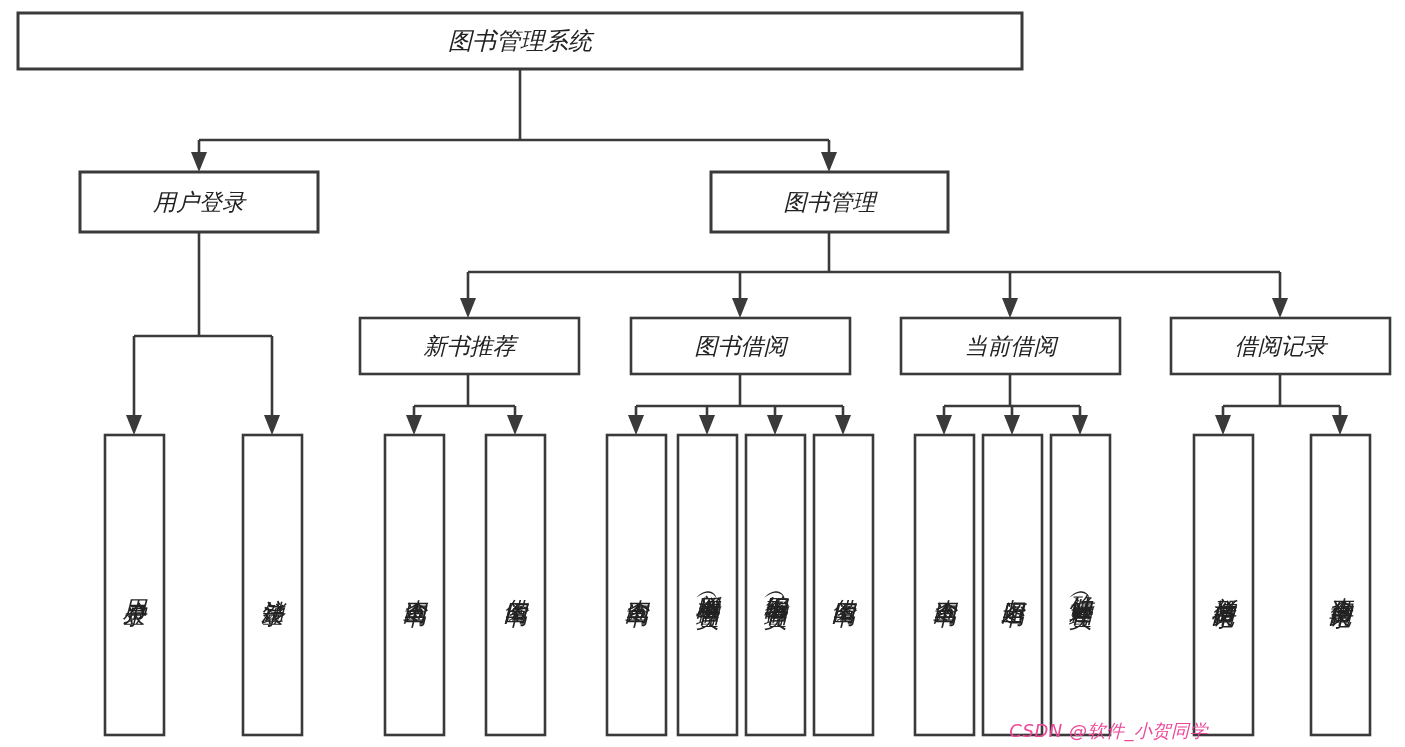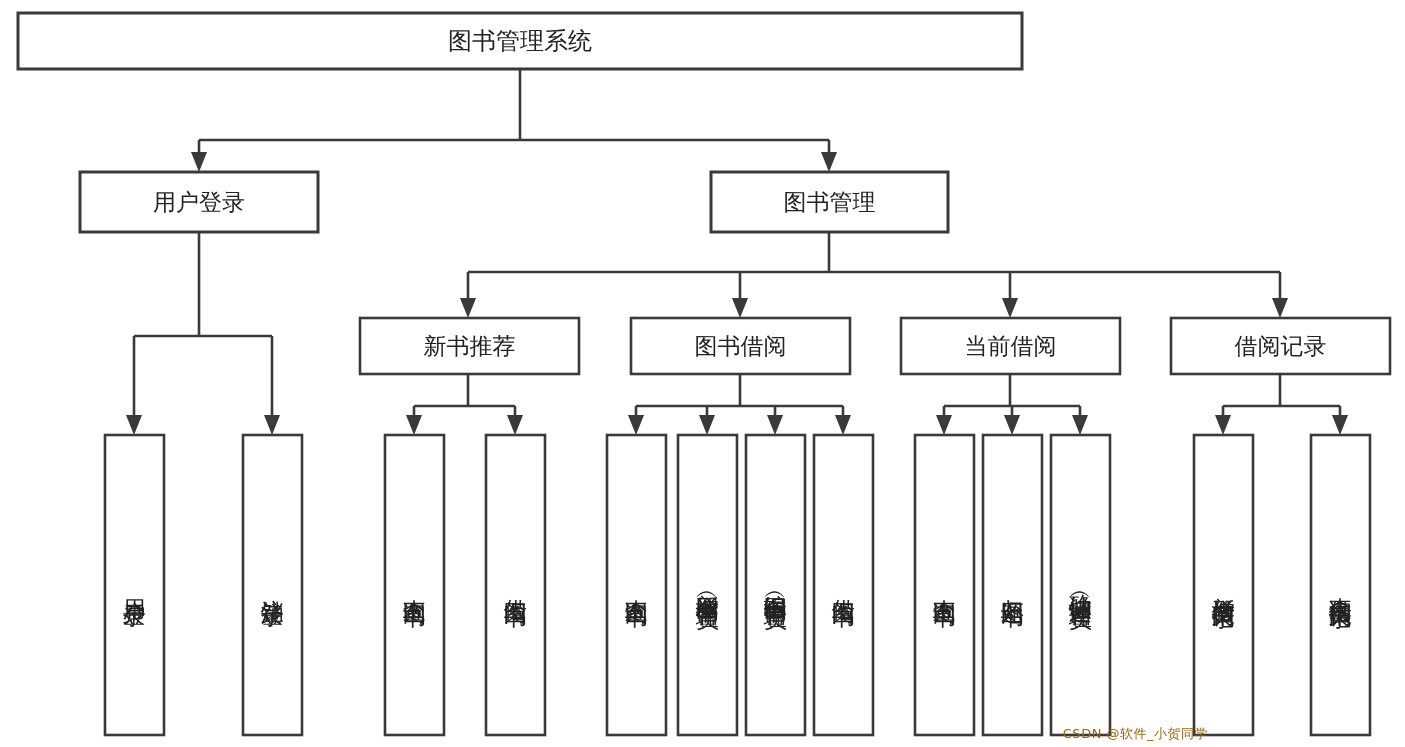--- a/index.html
+++ b/index.html
@@ -12,20 +12,21 @@
     width: 1405px;
     height: 747px;
     font-family: "DejaVu Sans", "Liberation Sans", sans-serif;
     overflow: hidden;
   }
   #diagram-root {
     position: relative;
     width: 1216px;
     height: 747px;
     background: #ffffff;
+    font-style: italic;
   }
   svg#flowchart {
     position: absolute;
     left: 0;
     top: 0;
     width: 1405px;
     height: 747px;
     display: block;
   }
   .node-box {
@@ -71,22 +72,22 @@
     letter-spacing: 2px;
     color: #222222;
     pointer-events: none;
     white-space: nowrap;
   }
   #watermark {
     position: absolute;
     right: 8px;
     bottom: 4px;
     font-family: "DejaVu Sans", "Liberation Sans", sans-serif;
-    font-size: 13px;
-    color: #a16207;
+    font-size: 18px;
+    color: #ec4899;
     letter-spacing: 0.5px;
     user-select: none;
   }
 </style>
 </head>
 <body>
 
 <div id="diagram-root">
 
   <svg id="flowchart" viewBox="0 0 1405 747">

